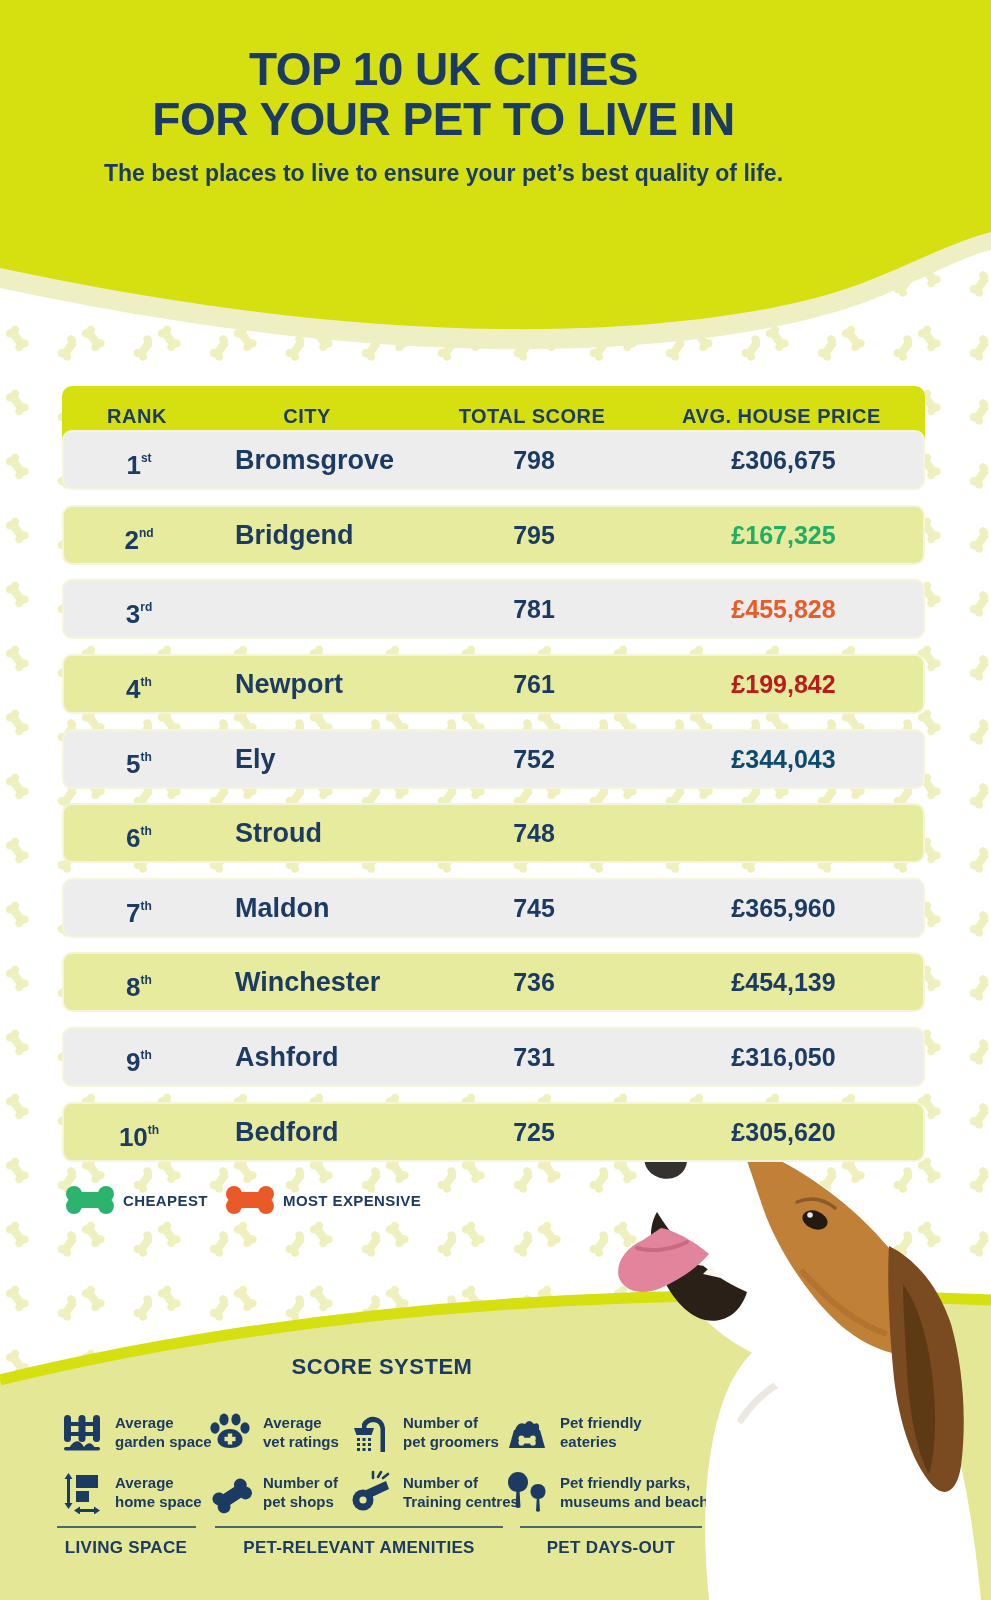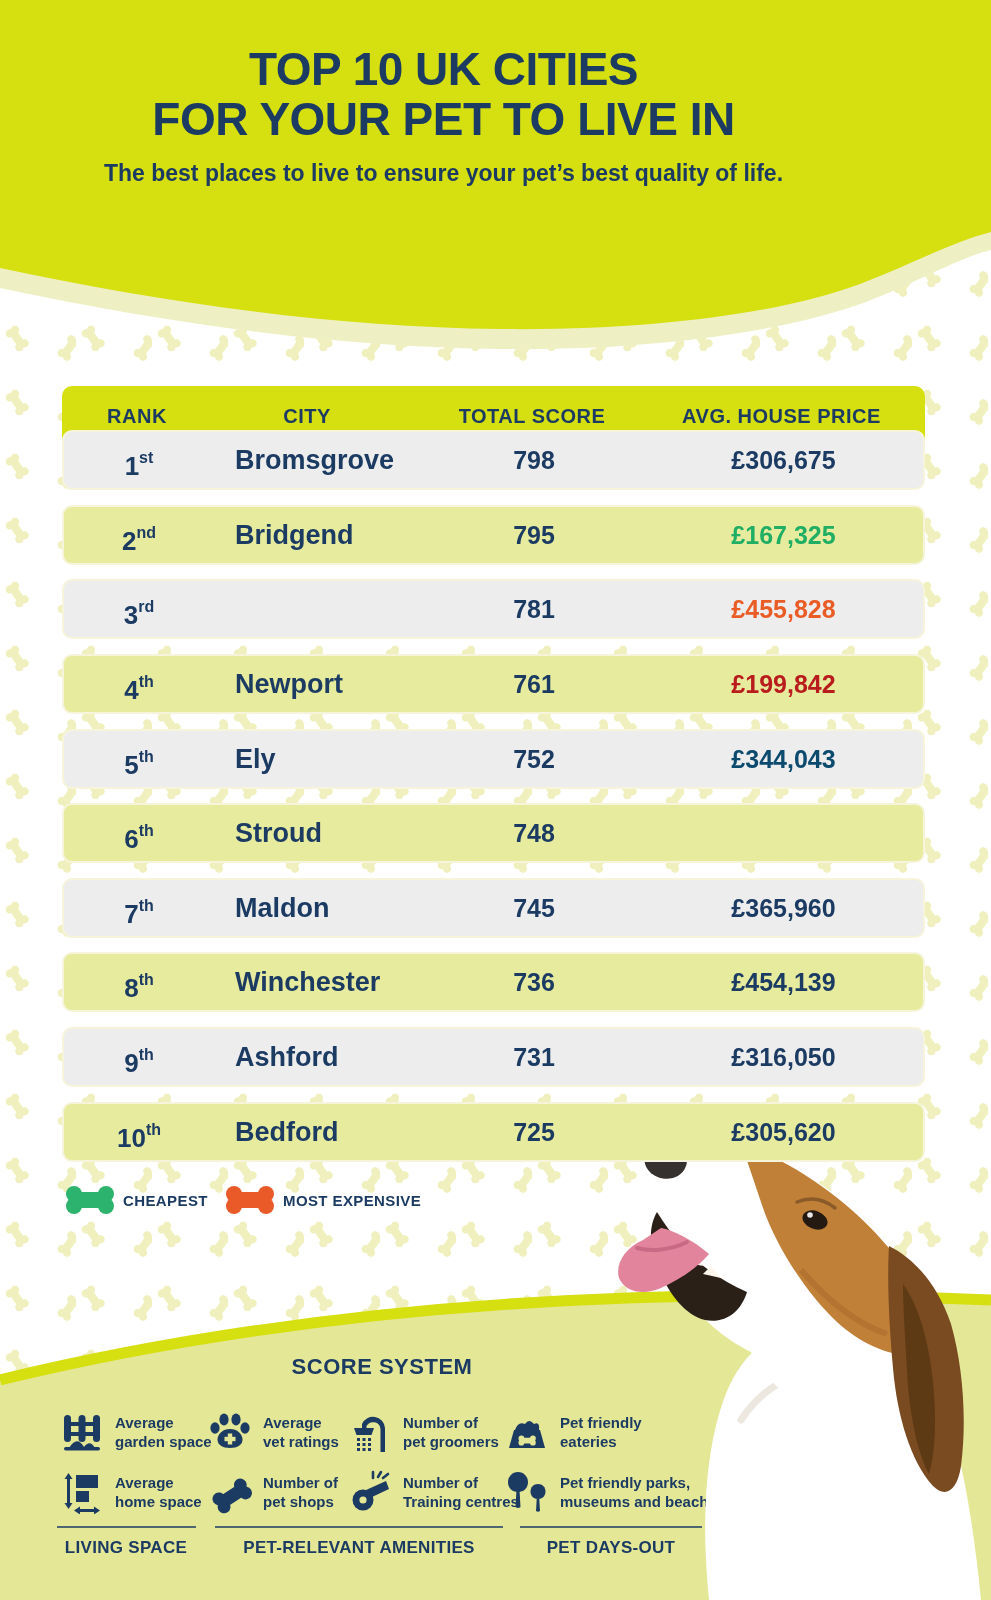--- a/index.html
+++ b/index.html
@@ -21,21 +21,21 @@
   .col-rank{left:0;width:150px;}
   .col-city{left:150px;width:190px;}
   .col-score{left:380px;width:180px;}
   .col-price{left:576px;width:287px;}
   .trow{position:absolute;left:0;width:863px;height:60px;border-radius:10px;border:2px solid #f6f4da;
         box-sizing:border-box;}
   .row-gray{background:#ededee;}
   .row-lime{background:#e7eb9e;}
   .trow .cell{position:absolute;top:0;height:56px;line-height:56px;}
   .c-rank{left:0;width:150px;text-align:center;font-size:26px;font-weight:700;}
-  .c-rank sup{font-size:16px;font-weight:700;position:relative;top:-2px;}
+  .c-rank sup{font-size:12px;font-weight:700;position:relative;top:-2px;}
   .c-city{left:171px;font-size:27px;font-weight:800;}
   .c-score{left:380px;width:180px;text-align:center;font-size:25px;font-weight:700;}
   .c-price{left:576px;width:287px;text-align:center;font-size:25px;font-weight:800;}
   
   .legend-item{position:absolute;z-index:4;display:flex;align-items:center;gap:9px;height:28px;}
   .legend-item .lab{font-size:15px;font-weight:800;letter-spacing:.4px;}
   
   .panel-wave{position:absolute;left:0;top:1240px;z-index:1;}
   .score-title{position:absolute;left:232px;top:1354px;width:300px;text-align:center;
                font-size:22px;font-weight:800;letter-spacing:.5px;z-index:2;}

